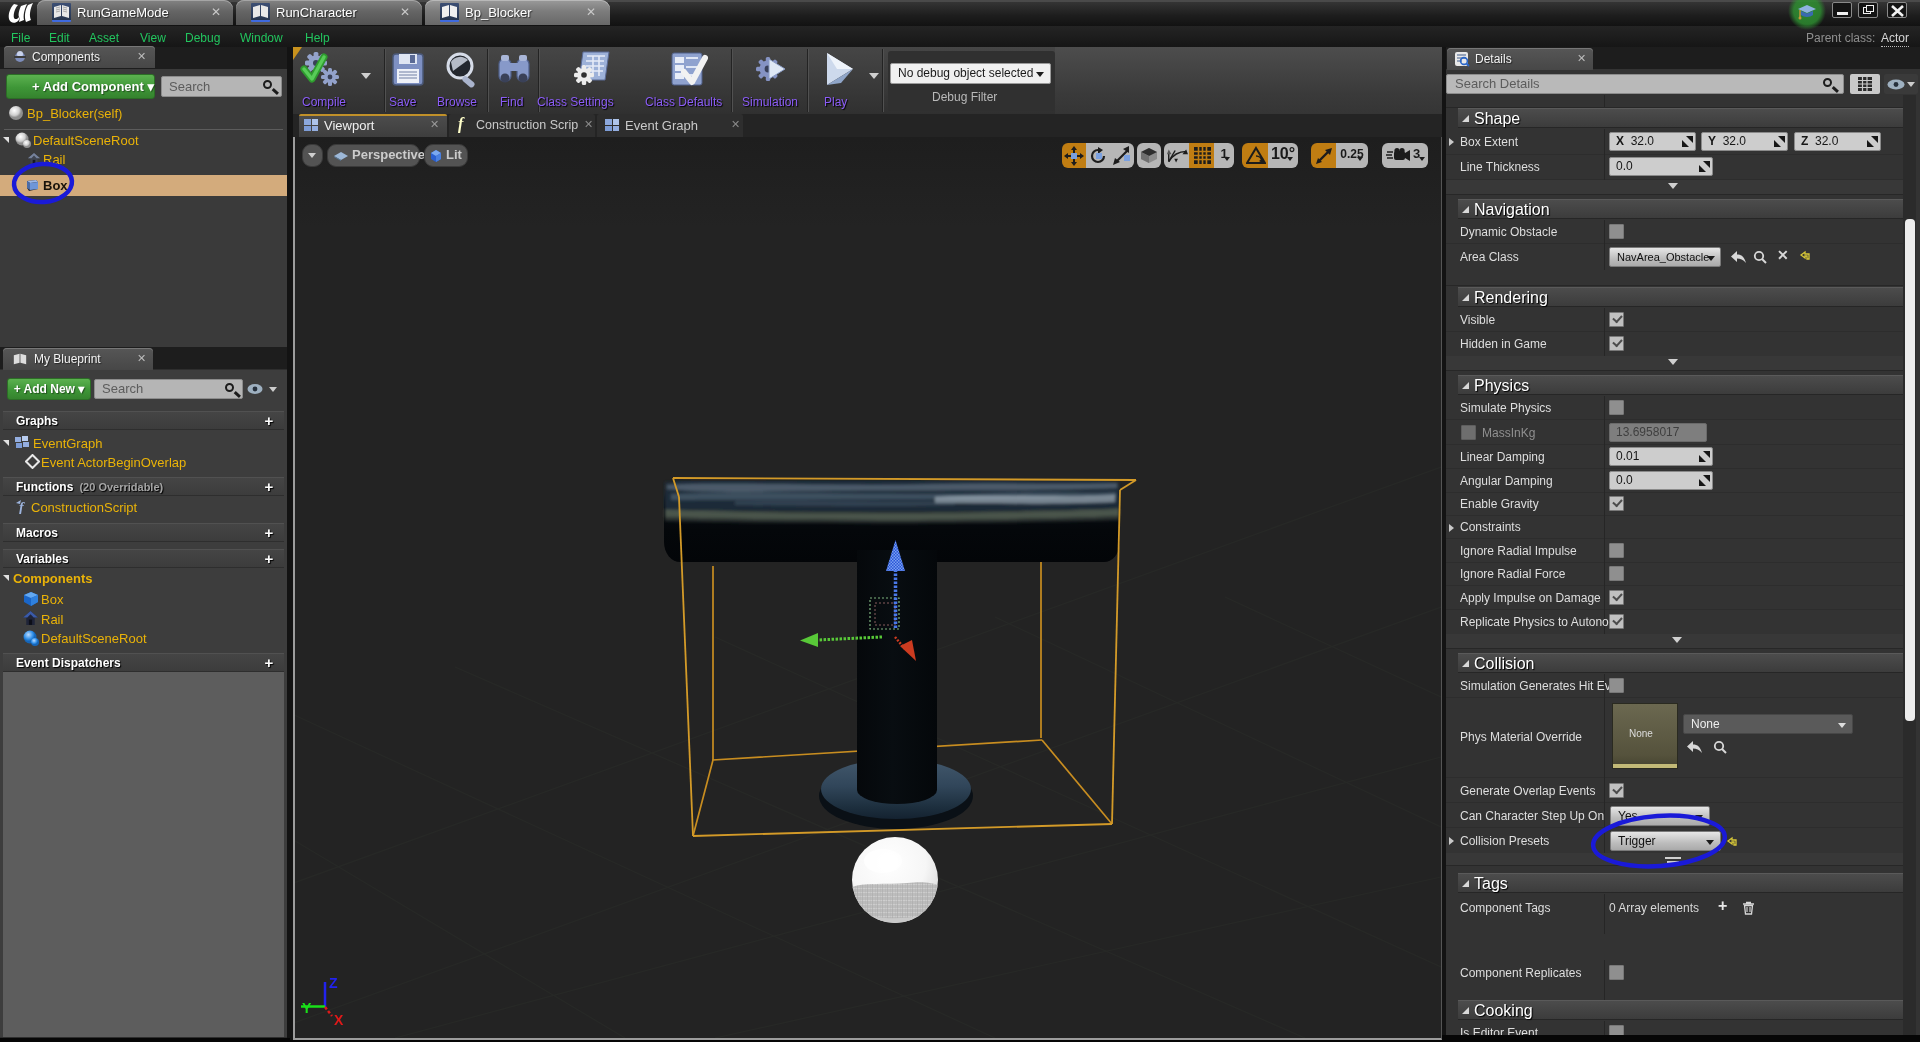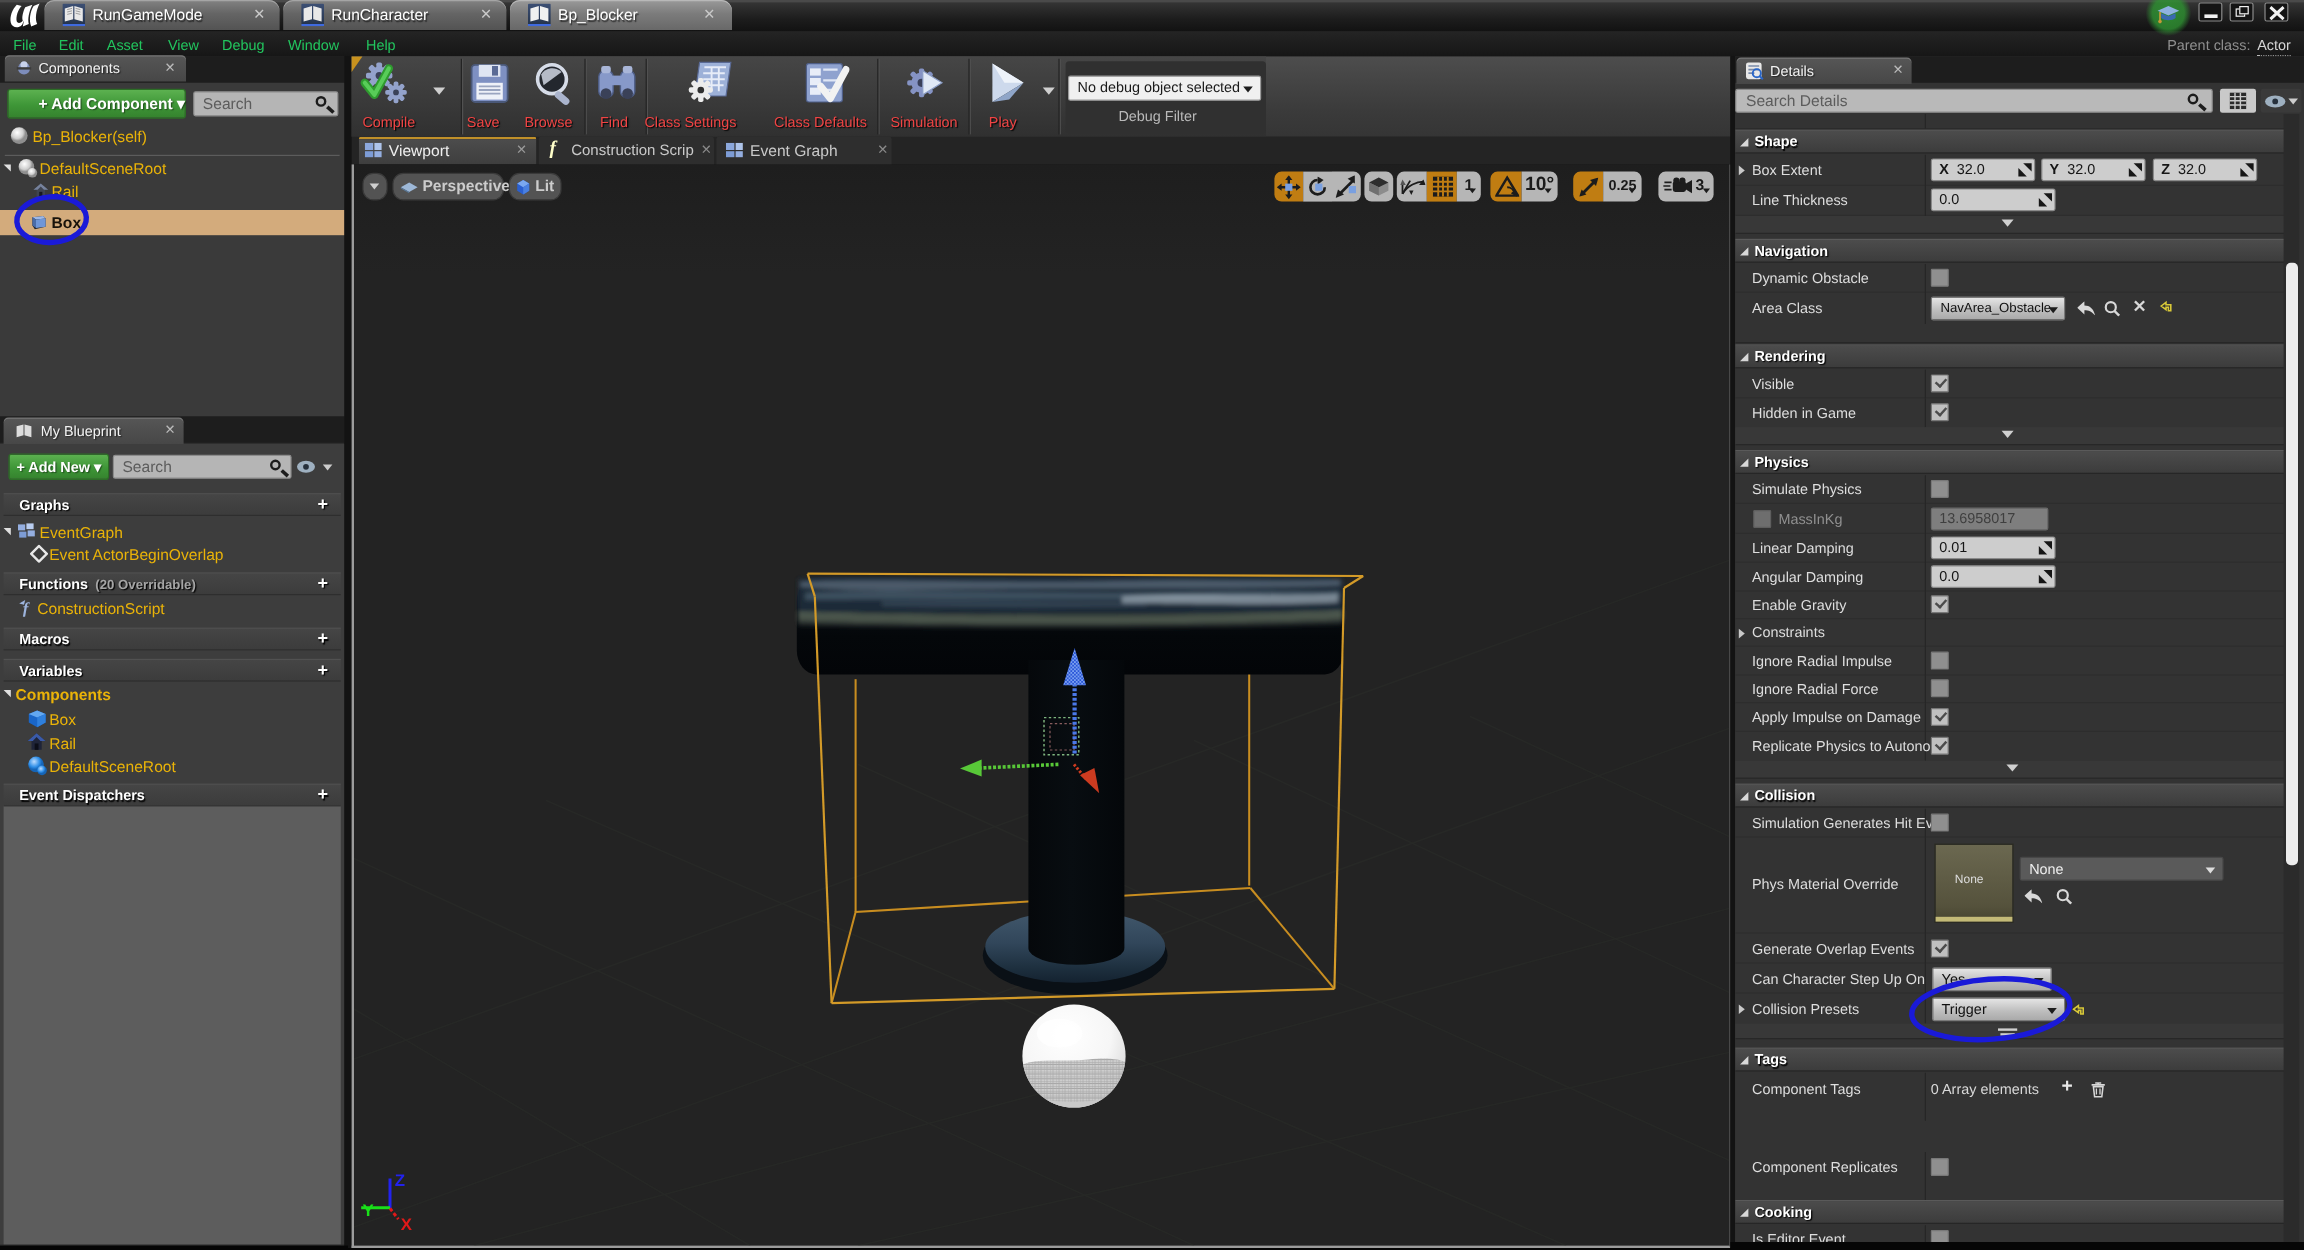--- a/index.html
+++ b/index.html
@@ -22,41 +22,41 @@
 
 .sbox{position:absolute;background:#b5b5b5;border:1px solid #8c8c8c;border-radius:2px;color:#5c5c5c;font-size:13px}
 .mag{position:absolute;width:9px;height:9px;border:2px solid #1c1c1c;border-radius:50%}
 .mag::after{content:"";position:absolute;left:7px;top:8px;width:7px;height:2.5px;background:#1c1c1c;transform:rotate(42deg)}
 
 .trow{position:absolute;font-size:13px;color:#eab308}
 
 .lhead{position:absolute;left:3px;width:281px;height:19px;background:linear-gradient(#454545,#3c3c3c);border-top:1px solid #515151;border-bottom:1px solid #2e2e2e;color:#fff;font-weight:bold;font-size:12px;line-height:18px;padding-left:13px;text-shadow:1px 1px 1px #000}
 .plus{position:absolute;width:14px;height:14px;color:#fff;font-weight:bold;font-size:15px;line-height:13px;text-align:center}
 
-.cath{position:absolute;left:0;width:459px;height:20px;background:linear-gradient(#4c4c4c,#3c3c3c);border-top:1px solid #5a5a5a;border-bottom:1px solid #262626;color:#fff;font-weight:bold;font-size:12px;line-height:19px;padding-left:16px;text-shadow:1px 1px 1px #000}
+.cath{position:absolute;left:12px;width:459px;height:20px;background:linear-gradient(#4c4c4c,#3c3c3c);border-top:1px solid #5a5a5a;border-bottom:1px solid #262626;color:#fff;font-weight:normal;font-size:16px;line-height:19px;padding-left:16px;text-shadow:1px 1px 1px #000}
 .tri{position:absolute;width:0;height:0;border-left:7px solid transparent;border-bottom:7px solid #d8d8d8}
 .dlab{position:absolute;left:14px;font-size:12px;color:#dedede}
 .chk{position:absolute;width:15px;height:15px;background:#8f8f8f;border:1px solid #787878;border-radius:1px}
 .chk.on{background:#c0c0c0}
 .chk.on::after{content:"";position:absolute;left:3px;top:2px;width:7px;height:4px;border-left:2.5px solid #4c4c4c;border-bottom:2.5px solid #4c4c4c;transform:rotate(-48deg)}
 .nf{position:absolute;height:19px;background:#cdcdcd;border:1px solid #8a8a8a;border-radius:2px;color:#161616;font-size:12px;line-height:17px;padding-left:6px}
 .dg{position:absolute;right:2px;top:3px;width:11px;height:11px}
 .dg::before{content:"";position:absolute;right:0;top:0;border-left:7px solid transparent;border-top:7px solid #161616}
 .dg::after{content:"";position:absolute;left:0;bottom:0;border-right:7px solid transparent;border-bottom:7px solid #161616}
 .combo{position:absolute;height:20px;background:linear-gradient(#e6e6e6,#bdbdbd 60%,#aaa);border:1px solid #7a7a7a;border-radius:2px;color:#101010;font-size:12px;line-height:18px;padding-left:7px}
 .car{position:absolute;width:0;height:0;border:4px solid transparent;border-top:5px solid #1c1c1c}
 .exps{position:absolute;left:0;width:459px;height:15px;background:#383838;border-bottom:1px solid #272727}
 .dnt{position:absolute;width:0;height:0;border:5px solid transparent;border-top:6px solid #d0d0d0}
 .drow{position:absolute;left:0;width:459px;border-bottom:1px solid #2d2d2d}
 
 .vpill{position:absolute;height:23px;background:#535353;border:1px solid #3a3a3a;border-radius:9px;color:#cccccc;font-weight:bold;font-size:13px}
 .lpill{position:absolute;height:25px;background:#b6b6b6;border-radius:6px;color:#1a1a1a;font-weight:bold;font-size:13px}
 .lpill.or{background:#c07d12}
 .tb-sep{position:absolute;top:49px;width:1px;height:63px;background:#232323;box-shadow:1px 0 0 #515151}
-.tlab{position:absolute;font-size:12px;color:#ef4444;text-shadow:1px 1px 1px #000}
+.tlab{position:absolute;font-size:12px;color:#8b5cf6;text-shadow:1px 1px 1px #000}
 </style></head>
 <body>
 
 <div class="a" style="left:0;top:0;width:1920px;height:26px;background:linear-gradient(#383838,#1d1d1d 60%,#121212)"></div>
 <div class="a" style="left:0;top:0;width:1920px;height:2px;background:#4a4a4a"></div>
 <svg class="a" style="left:6px;top:2px" width="34" height="23" viewBox="0 0 34 23">
  <path d="M8,2 C4,6 2,12 3,17 C4,21 9,22 12,19 C13,18 13,17 14,15 L13,20 L18,18 C17,14 18,8 21,2 L15,4 C13,8 12,13 13,15 C12,17 9,18 8,16 C7,12 9,6 12,3 Z" fill="#ffffff"></path>
  <path d="M22,3 C19,8 18,15 20,20 L25,18 C23,14 24,7 27,1 Z" fill="#ffffff"></path>
 </svg>
 <div class="ttab" style="left:37px;width:196px">

